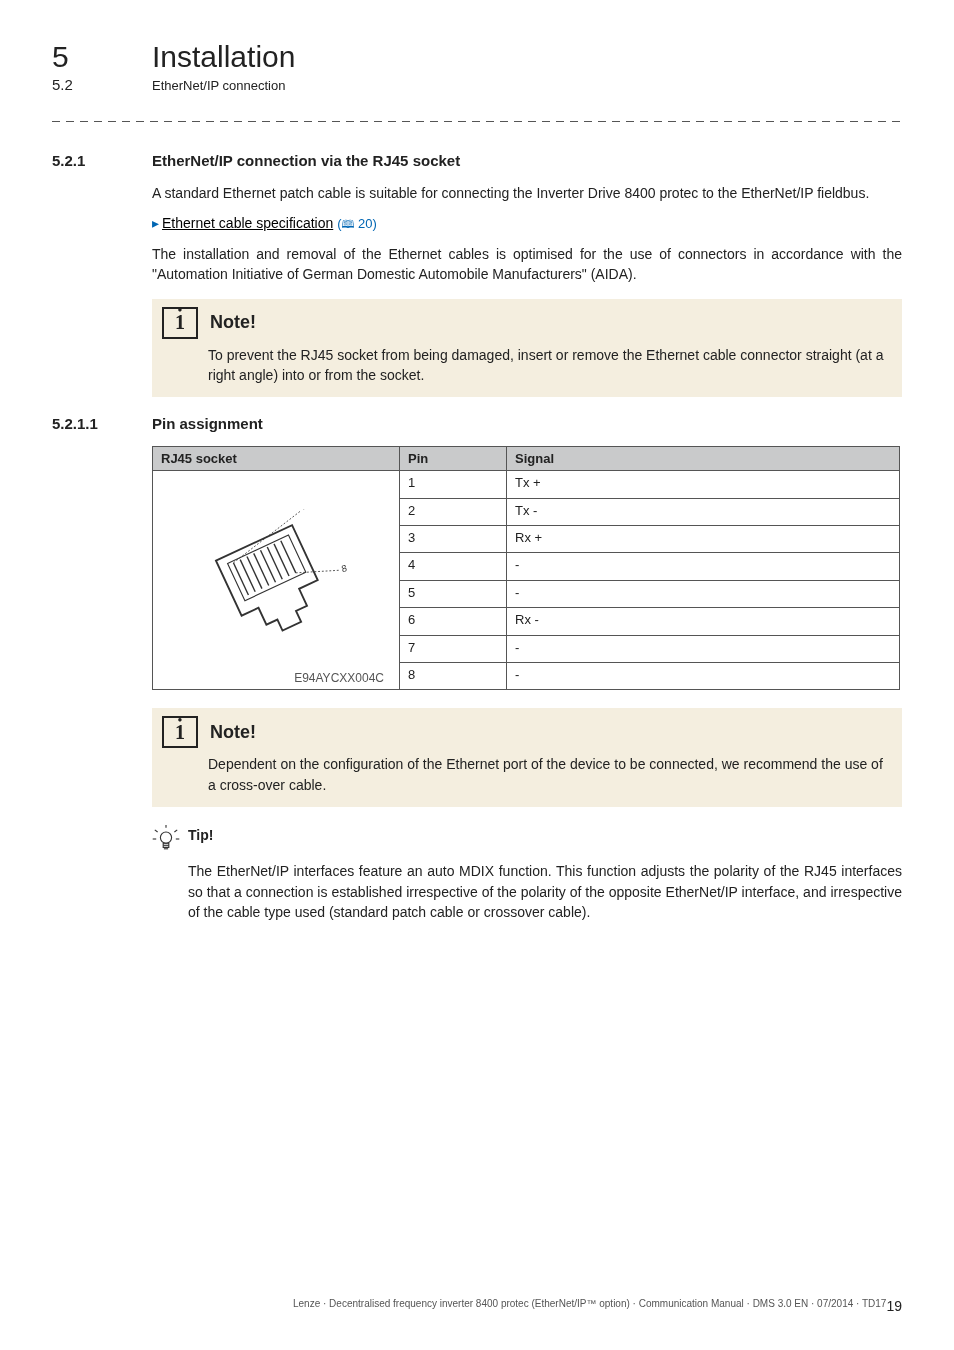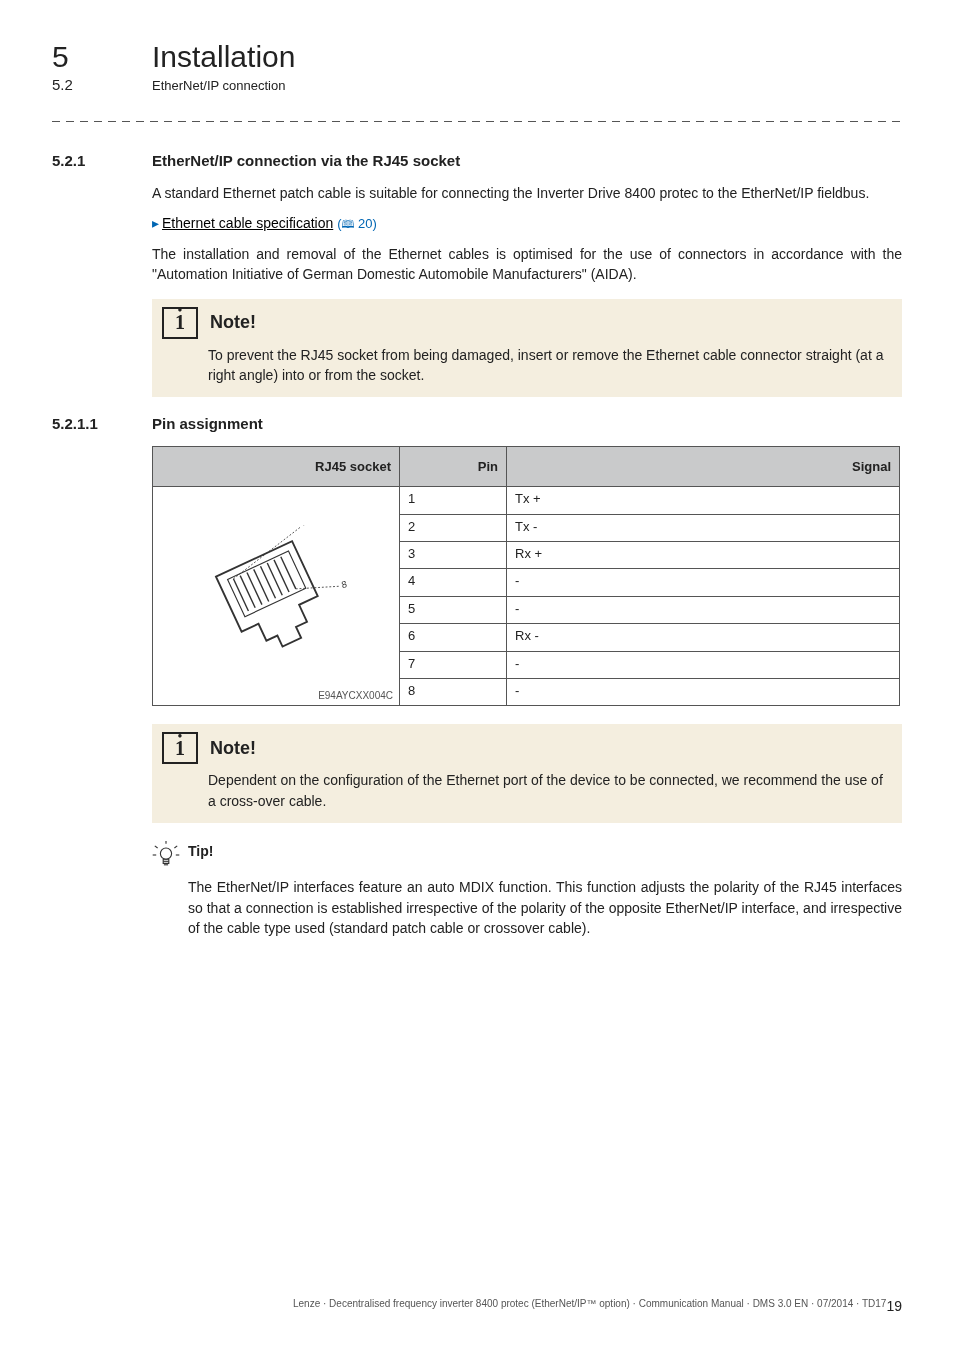--- a/index.html
+++ b/index.html
@@ -128,45 +128,45 @@
     margin-left: 100px;
     border-collapse: collapse;
     width: 748px;
     font-size: 13px;
     margin-top: 10px;
     margin-bottom: 18px;
   }
   table.pin-table th {
     background: #c9cacb;
     border: 1px solid #555;
-    text-align: right;
-    padding: 12px 8px;
+    text-align: left;
+    padding: 4px 8px;
     font-weight: 700;
   }
   table.pin-table td {
     border: 1px solid #555;
     padding: 4px 8px;
     vertical-align: top;
   }
   table.pin-table td.img-cell {
     width: 230px;
     text-align: center;
     vertical-align: middle;
     position: relative;
     height: 210px;
   }
   .rj45-svg {
     width: 150px;
     height: 140px;
   }
   .img-label {
     position: absolute;
-    right: 6px;
+    right: 15px;
     bottom: 4px;
-    font-size: 10px;
+    font-size: 12px;
     color: #555;
   }
   .tip-block {
     margin-left: 100px;
     margin-top: 16px;
     display: flex;
   }
   .tip-icon {
     width: 36px;
     flex-shrink: 0;

